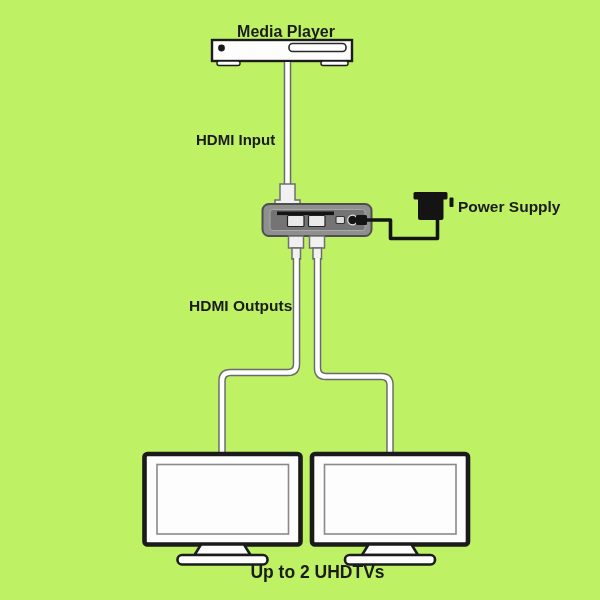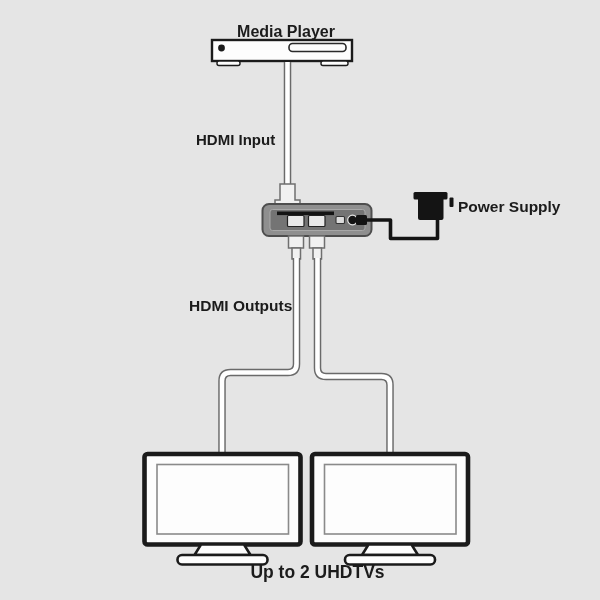--- a/index.html
+++ b/index.html
@@ -1,17 +1,17 @@
 <!DOCTYPE html>
 <html><head>
 <meta charset="utf-8">
 <style>
   html,body{margin:0;padding:0;}
   body{width:600px;height:600px;background:#fdfdfd;overflow:hidden;}
-  .stage{position:relative;width:600px;height:600px;background:#e5e5e5;}
+  .stage{position:relative;width:600px;height:600px;background:#bef264;}
   svg{display:block;}
   .lbl{
     font-family:"Liberation Sans", sans-serif;
     font-weight:700;
     fill:#1b1b1b;
   }
   .device-stroke{stroke:#1b1b1b;fill:#fdfdfd;}
   .cable-under{fill:none;stroke:#6a6a6a;stroke-width:7.5;}
   .cable-over{fill:none;stroke:#ffffff;stroke-width:4.6;}
   .connector{fill:#f1f1f1;stroke:#6f6f6f;stroke-width:1.5;}

